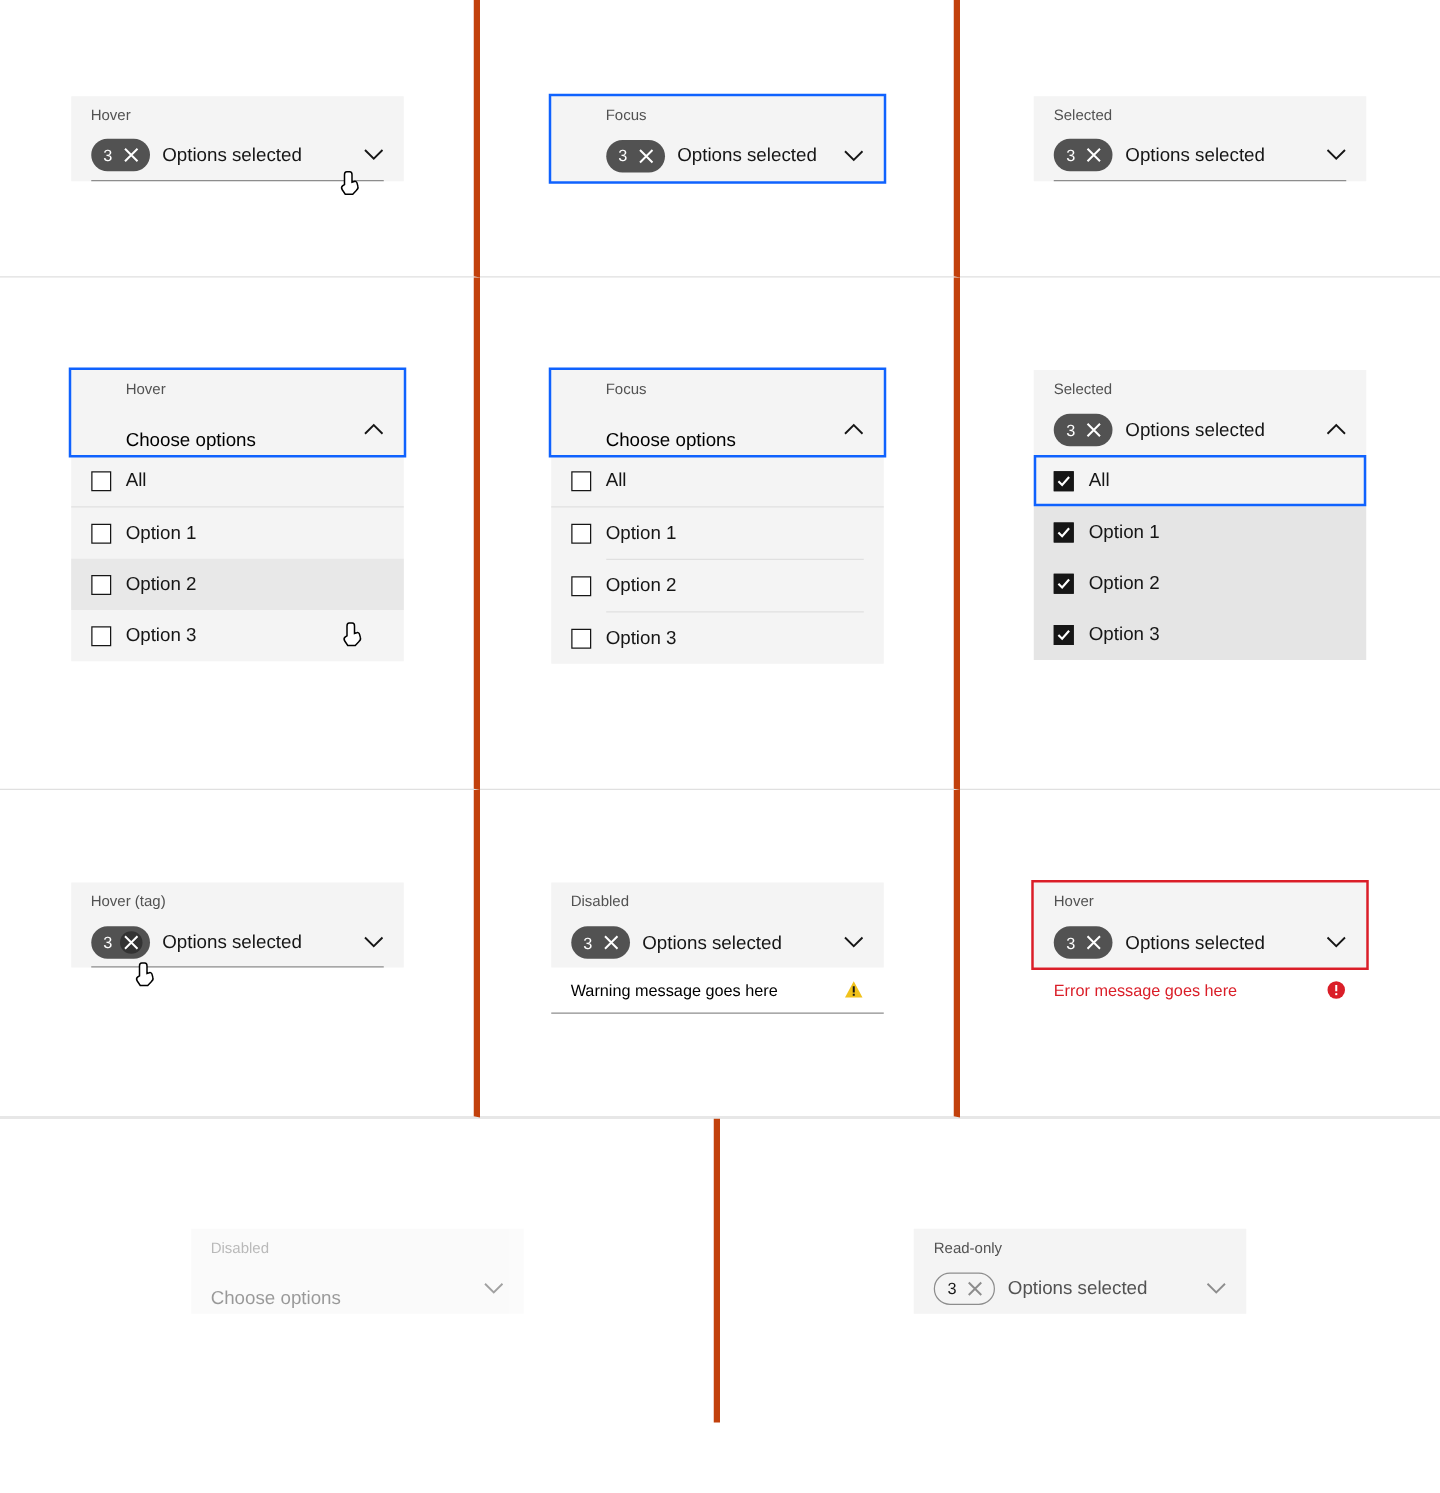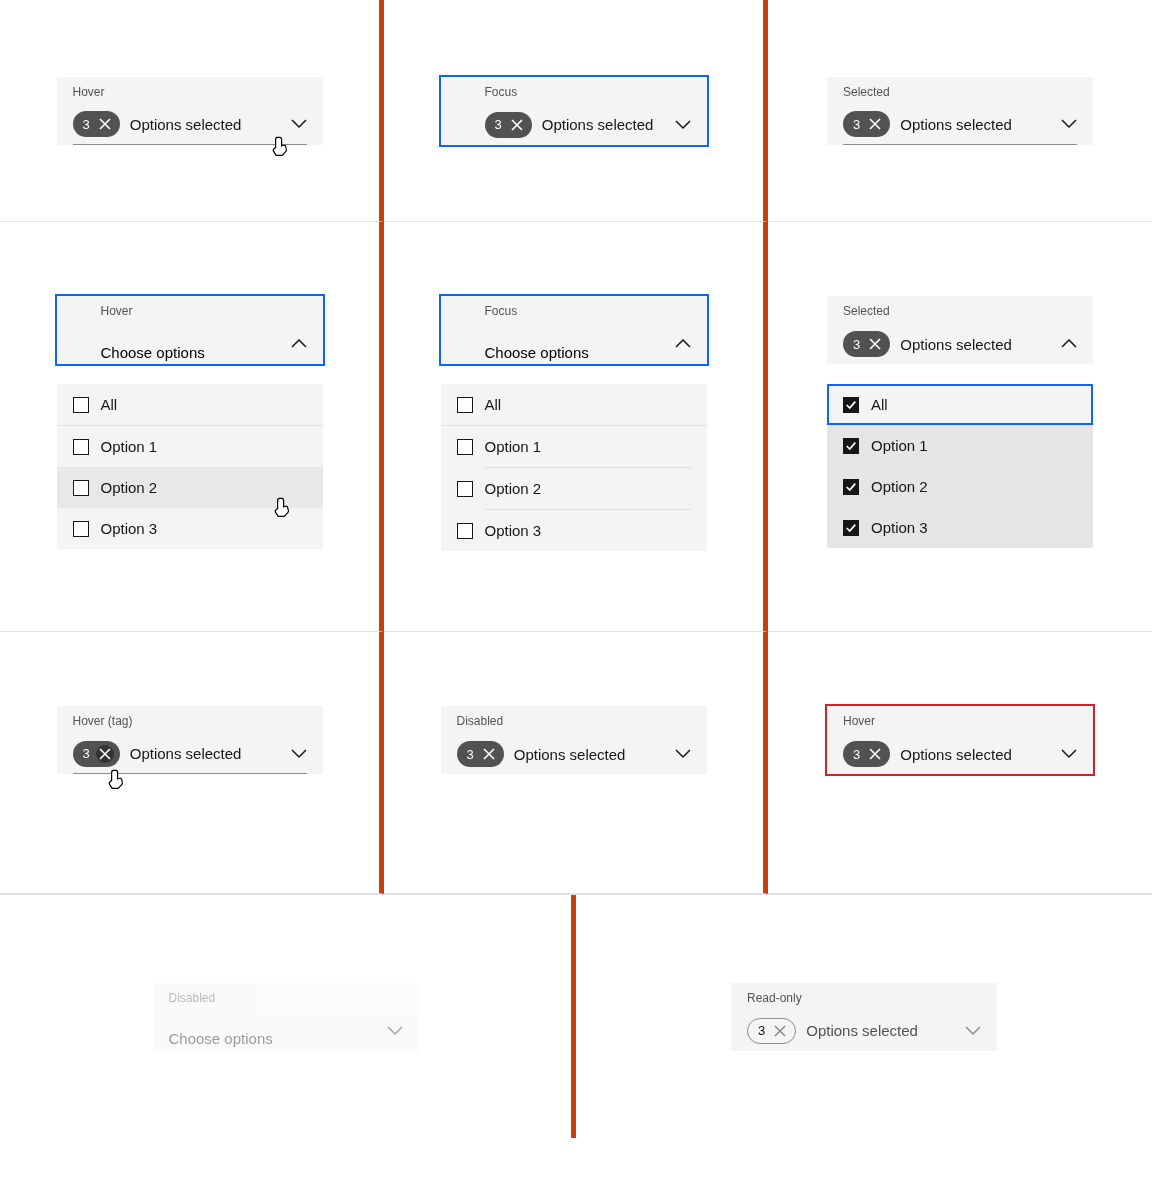--- a/index.html
+++ b/index.html
@@ -105,21 +105,20 @@
   .dropdown.error .field {
     outline: 2px solid #da1e28;
     outline-offset: 0;
   }
   .dropdown.error .field-row { border-bottom: none; }
 
   .menu {
     background: #f4f4f4;
     font-size: 15px;
     color: #161616;
-    margin-top: 20px;
   }
   .menu-item {
     display: flex;
     align-items: center;
     gap: 12px;
     padding: 12px 16px;
     position: relative;
   }
   .menu .divider {
     border-top: 1px solid #e0e0e0;
@@ -457,20 +456,28 @@
               </span>
           </span>
           <span class="field-text">Options selected</span>
           <span class="chevron">
               <svg width="16" height="16" viewBox="0 0 16 16">
                 <use href="#ico-chevron-down"></use>
               </svg>
             </span>
         </div>
       </div>
+      <div class="message-row">
+        <span>Warning message goes here</span>
+        <span>
+            <svg width="16" height="16" viewBox="0 0 16 16">
+              <use href="#ico-warning"></use>
+            </svg>
+          </span>
+      </div>
     </div>
   </div>
 
   <div class="cell align-top-msg">
     <div class="dropdown error">
       <div class="field">
         <span class="field-label">Hover</span>
         <div class="field-row no-border">
           <span class="tag">
             <span>3</span>
@@ -481,20 +488,28 @@
               </span>
           </span>
           <span class="field-text">Options selected</span>
           <span class="chevron">
               <svg width="16" height="16" viewBox="0 0 16 16">
                 <use href="#ico-chevron-down"></use>
               </svg>
             </span>
         </div>
       </div>
+      <div class="message-row">
+        <span>Error message goes here</span>
+        <span>
+            <svg width="16" height="16" viewBox="0 0 16 16">
+              <use href="#ico-error"></use>
+            </svg>
+          </span>
+      </div>
     </div>
   </div>
 </div>
 
 <div class="bottom-grid">
   <div class="cell">
     <div class="dropdown disabled">
       <div class="field">
         <span class="field-label">Disabled</span>
         <div class="field-row no-border">

